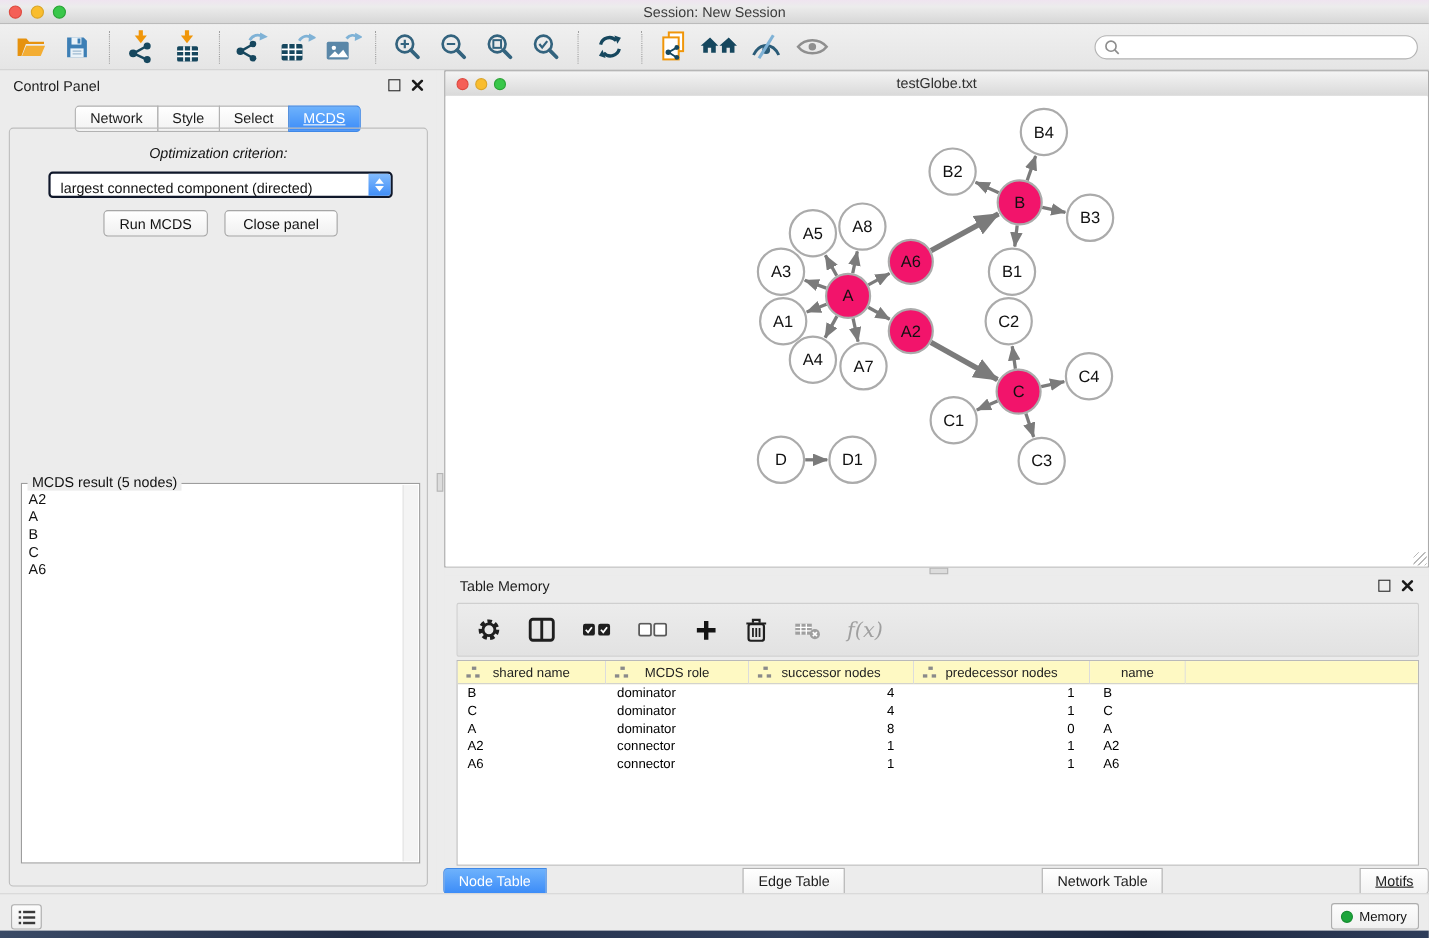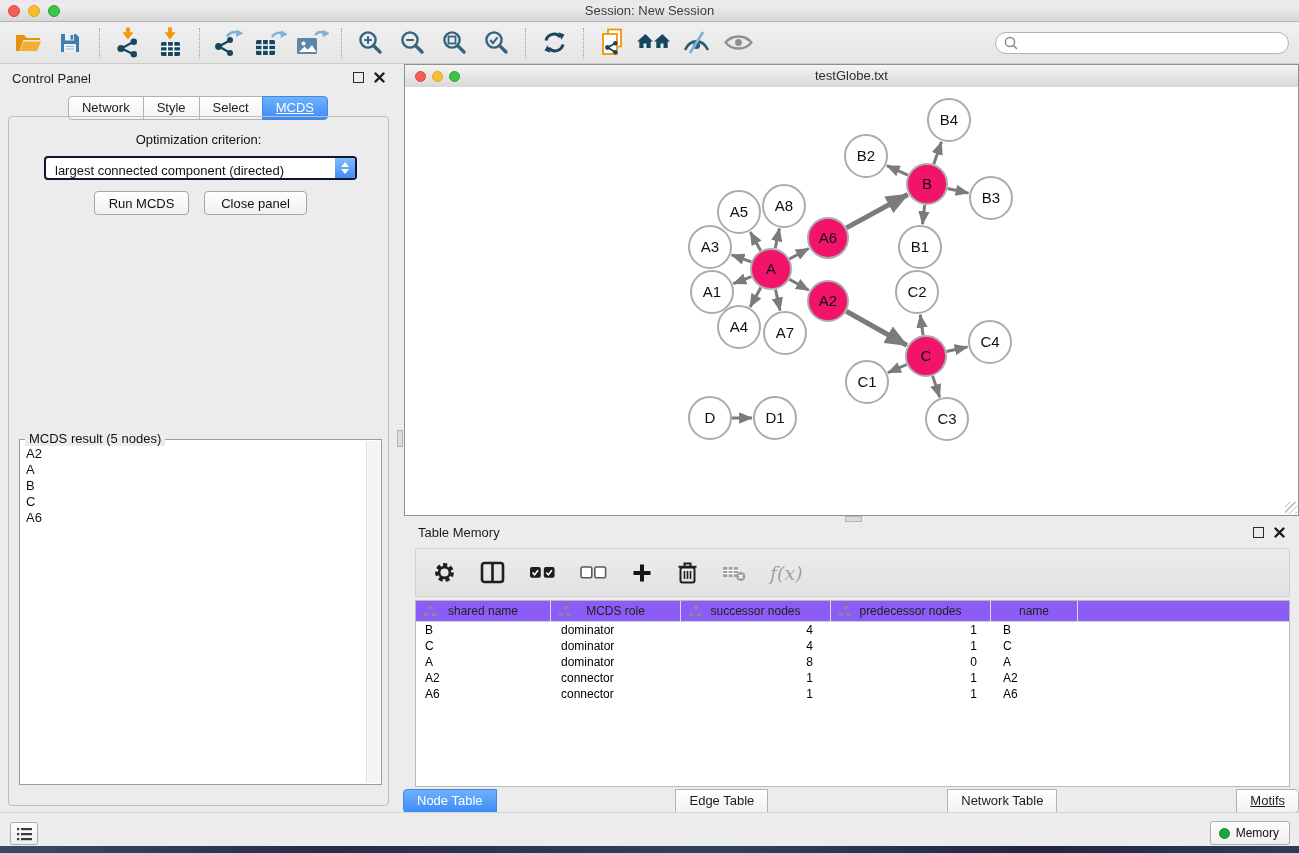--- a/index.html
+++ b/index.html
@@ -36,21 +36,21 @@
   .float-box{width:9px;height:9px;border:1.6px solid #2b2b2b;background:transparent;}
   .tabs-row{position:absolute;left:0;top:32px;width:100%;display:flex;justify-content:center;}
   .seg{border:1px solid #b2b2b2;background:linear-gradient(#ffffff,#f2f2f2);
     padding:3px 13px 4px 13px;font-size:13px;color:#1c1c1c;margin-left:-1px;cursor:default;}
   .seg:first-child{border-radius:4px 0 0 4px;}
   .seg:last-child{border-radius:0 4px 4px 0;text-decoration:underline;}
   .seg.seg-active{background:linear-gradient(#6eb2fc,#3c8cf8);color:#ffffff;border-color:#3f88e6;}
   .cp-content{position:absolute;left:8px;top:52px;width:381px;height:690px;
     border:1px solid #bdbdbd;border-radius:4px;box-sizing:border-box;}
   .opt-label{position:absolute;left:0;width:100%;top:15px;text-align:center;
-    font-size:13px;color:#111;}
+    font-size:13px;color:#111;font-style:italic;}
   .criterion-select{position:absolute;left:35px;top:39px;width:313px;height:24px;
     background:#ffffff;border:2px solid #0f172a;border-radius:4px;box-sizing:border-box;
     font-size:13px;color:#111;display:flex;align-items:flex-end;padding-left:9px;}
   .sel-cap{position:absolute;right:0px;top:0px;bottom:0px;width:20px;
     background:linear-gradient(#82bbfd,#3f8df7);border-radius:0 3px 3px 0;
     display:flex;flex-direction:column;align-items:center;justify-content:center;gap:2px;}
   .chev-up{width:0;height:0;border-left:4px solid transparent;border-right:4px solid transparent;
     border-bottom:5px solid #ffffff;}
   .chev-down{width:0;height:0;border-left:4px solid transparent;border-right:4px solid transparent;
     border-top:5px solid #ffffff;}
@@ -88,21 +88,21 @@
   
   .table-panel{position:absolute;left:404px;top:523px;width:895px;height:289px;background:#ececec;}
   .tp-toolbar{position:absolute;left:11px;top:25px;right:9px;height:49px;
     background:linear-gradient(#ececec,#e2e2e2);border:1px solid #cfcfcf;border-radius:2px;
     box-sizing:border-box;display:flex;align-items:center;gap:24px;padding-left:17px;}
   .tp-icon{display:flex;align-items:center;justify-content:center;}
   .fx-label{font-family:"DejaVu Serif",serif;font-style:italic;font-size:19px;color:#9f9f9f;}
   .data-table{position:absolute;left:11px;top:77px;right:9px;height:187px;background:#ffffff;
     border:1px solid #b9b9b9;box-sizing:border-box;overflow:hidden;}
   .tgrid{display:grid;grid-template-columns:135px 130px 150px 160px 87px 1fr;}
-  .th{position:relative;height:20px;background:#8b5cf6;border-bottom:1px solid #cfcfcf;
+  .th{position:relative;height:20px;background:#fef9c3;border-bottom:1px solid #cfcfcf;
     border-right:1px solid #dcdcdc;font-size:12px;color:#222;display:flex;
     align-items:center;justify-content:center;gap:5px;}
   .th.filler{border-right:none;}
   .th .tree-icon{position:absolute;left:8px;top:5px;}
   .tree-icon{position:relative;width:13px;height:10px;display:inline-block;}
   .tree-icon::before{content:"";position:absolute;left:4.5px;top:0;width:4px;height:3px;background:#8a8a8a;}
   .tree-icon::after{content:"";position:absolute;left:0;bottom:0;width:4px;height:3px;
     background:#8a8a8a;box-shadow:8px 0 0 #8a8a8a;}
   .td{height:16px;font-size:12px;color:#000;line-height:16px;white-space:nowrap;overflow:hidden;}
   .td.c0{padding-left:9px;}

